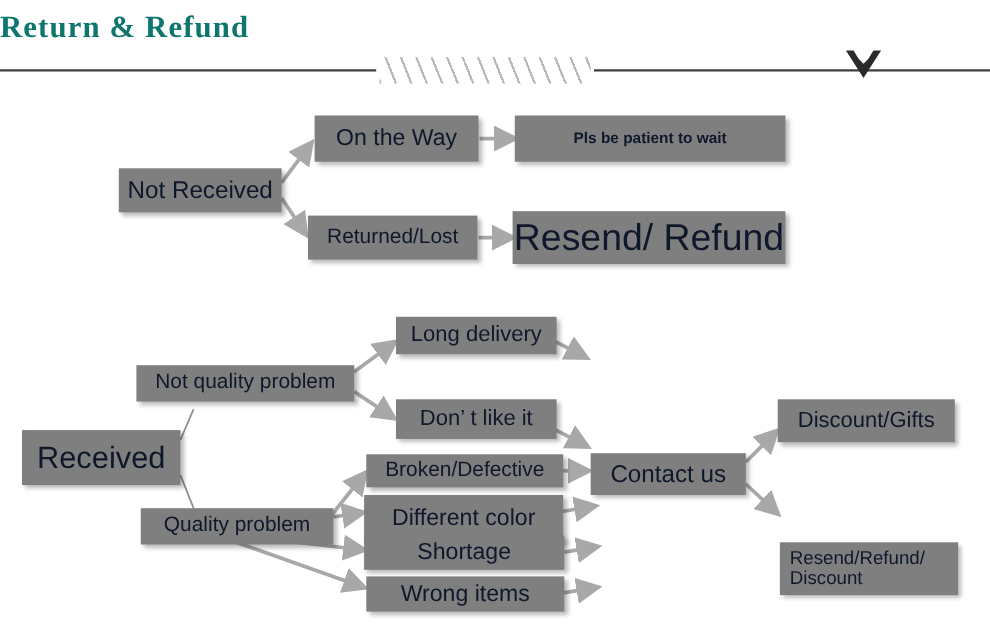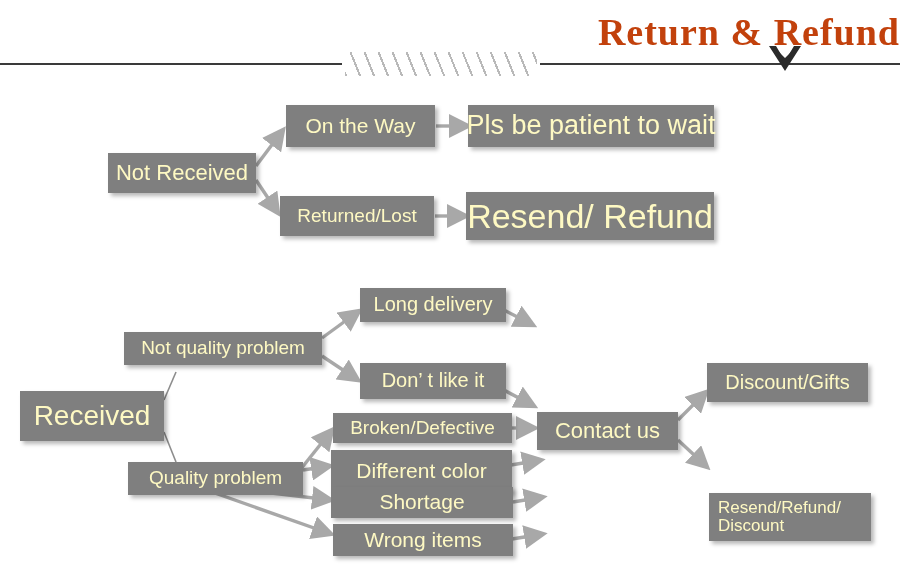--- a/index.html
+++ b/index.html
@@ -5,23 +5,23 @@
   html,body{margin:0;padding:0;}
   body{
     width:900px;height:578px;position:relative;overflow:hidden;
     background:#ffffff;
     font-family:"Liberation Sans",sans-serif;
   }
   #stage{position:absolute;left:0;top:0;width:900px;height:578px;}
 
   
   .title{
-    position:absolute;left:0;top:10px;width:900px;text-align:right;
+    position:absolute;left:0;top:10px;width:900px;text-align:left;
     font-family:"Liberation Serif",serif;
-    font-size:38px;font-weight:700;color:#c2410c;letter-spacing:1px;
+    font-size:28px;font-weight:700;color:#0f766e;letter-spacing:1px;
     white-space:nowrap;
   }
   .rule-left{
     position:absolute;left:0;top:63px;width:342px;height:2px;
     background:#3a3a3a;
   }
   .rule-right{
     position:absolute;left:540px;top:63px;width:360px;height:2px;
     background:#3a3a3a;
   }
@@ -33,21 +33,21 @@
       rgba(255,255,255,0) 2px,rgba(255,255,255,0) 13px);
   }
   .chevron{
     position:absolute;left:768px;top:44px;width:34px;height:30px;
   }
 
   
   .box{
     position:absolute;
     background:#7f7f7f;
-    color:#fef9c3;
+    color:#0f172a;
     box-shadow:3px 3px 4px rgba(0,0,0,0.28);
     display:flex;align-items:center;
     box-sizing:border-box;
     line-height:1.08;
     white-space:nowrap;
   }
   .box.center{justify-content:center;}
   .box.left{justify-content:flex-start;margin-top:48px;}
   .box.wrap{white-space:normal;}
 
@@ -109,21 +109,21 @@
   </svg>
 
   <div class="box center" style="left:108px;top:153px;width:148px;height:40px;font-size:22px;">
     <span>Not Received</span>
   </div>
 
   <div class="box center" style="left:286px;top:105px;width:149px;height:42px;font-size:21px;">
     <span>On the Way</span>
   </div>
 
-  <div class="box center" style="left:468px;top:105px;width:246px;height:42px;font-size:27px;">
+  <div class="box center" style="left:468px;top:105px;width:246px;height:42px;font-size:14px;font-weight:bold;">
     <span>Pls be patient to wait</span>
   </div>
 
   <div class="box center" style="left:280px;top:196px;width:154px;height:40px;font-size:19px;">
     <span>Returned/Lost</span>
   </div>
 
   <div class="box center" style="left:466px;top:192px;width:248px;height:48px;font-size:34px;">
     <span>Resend/ Refund</span>
   </div>

